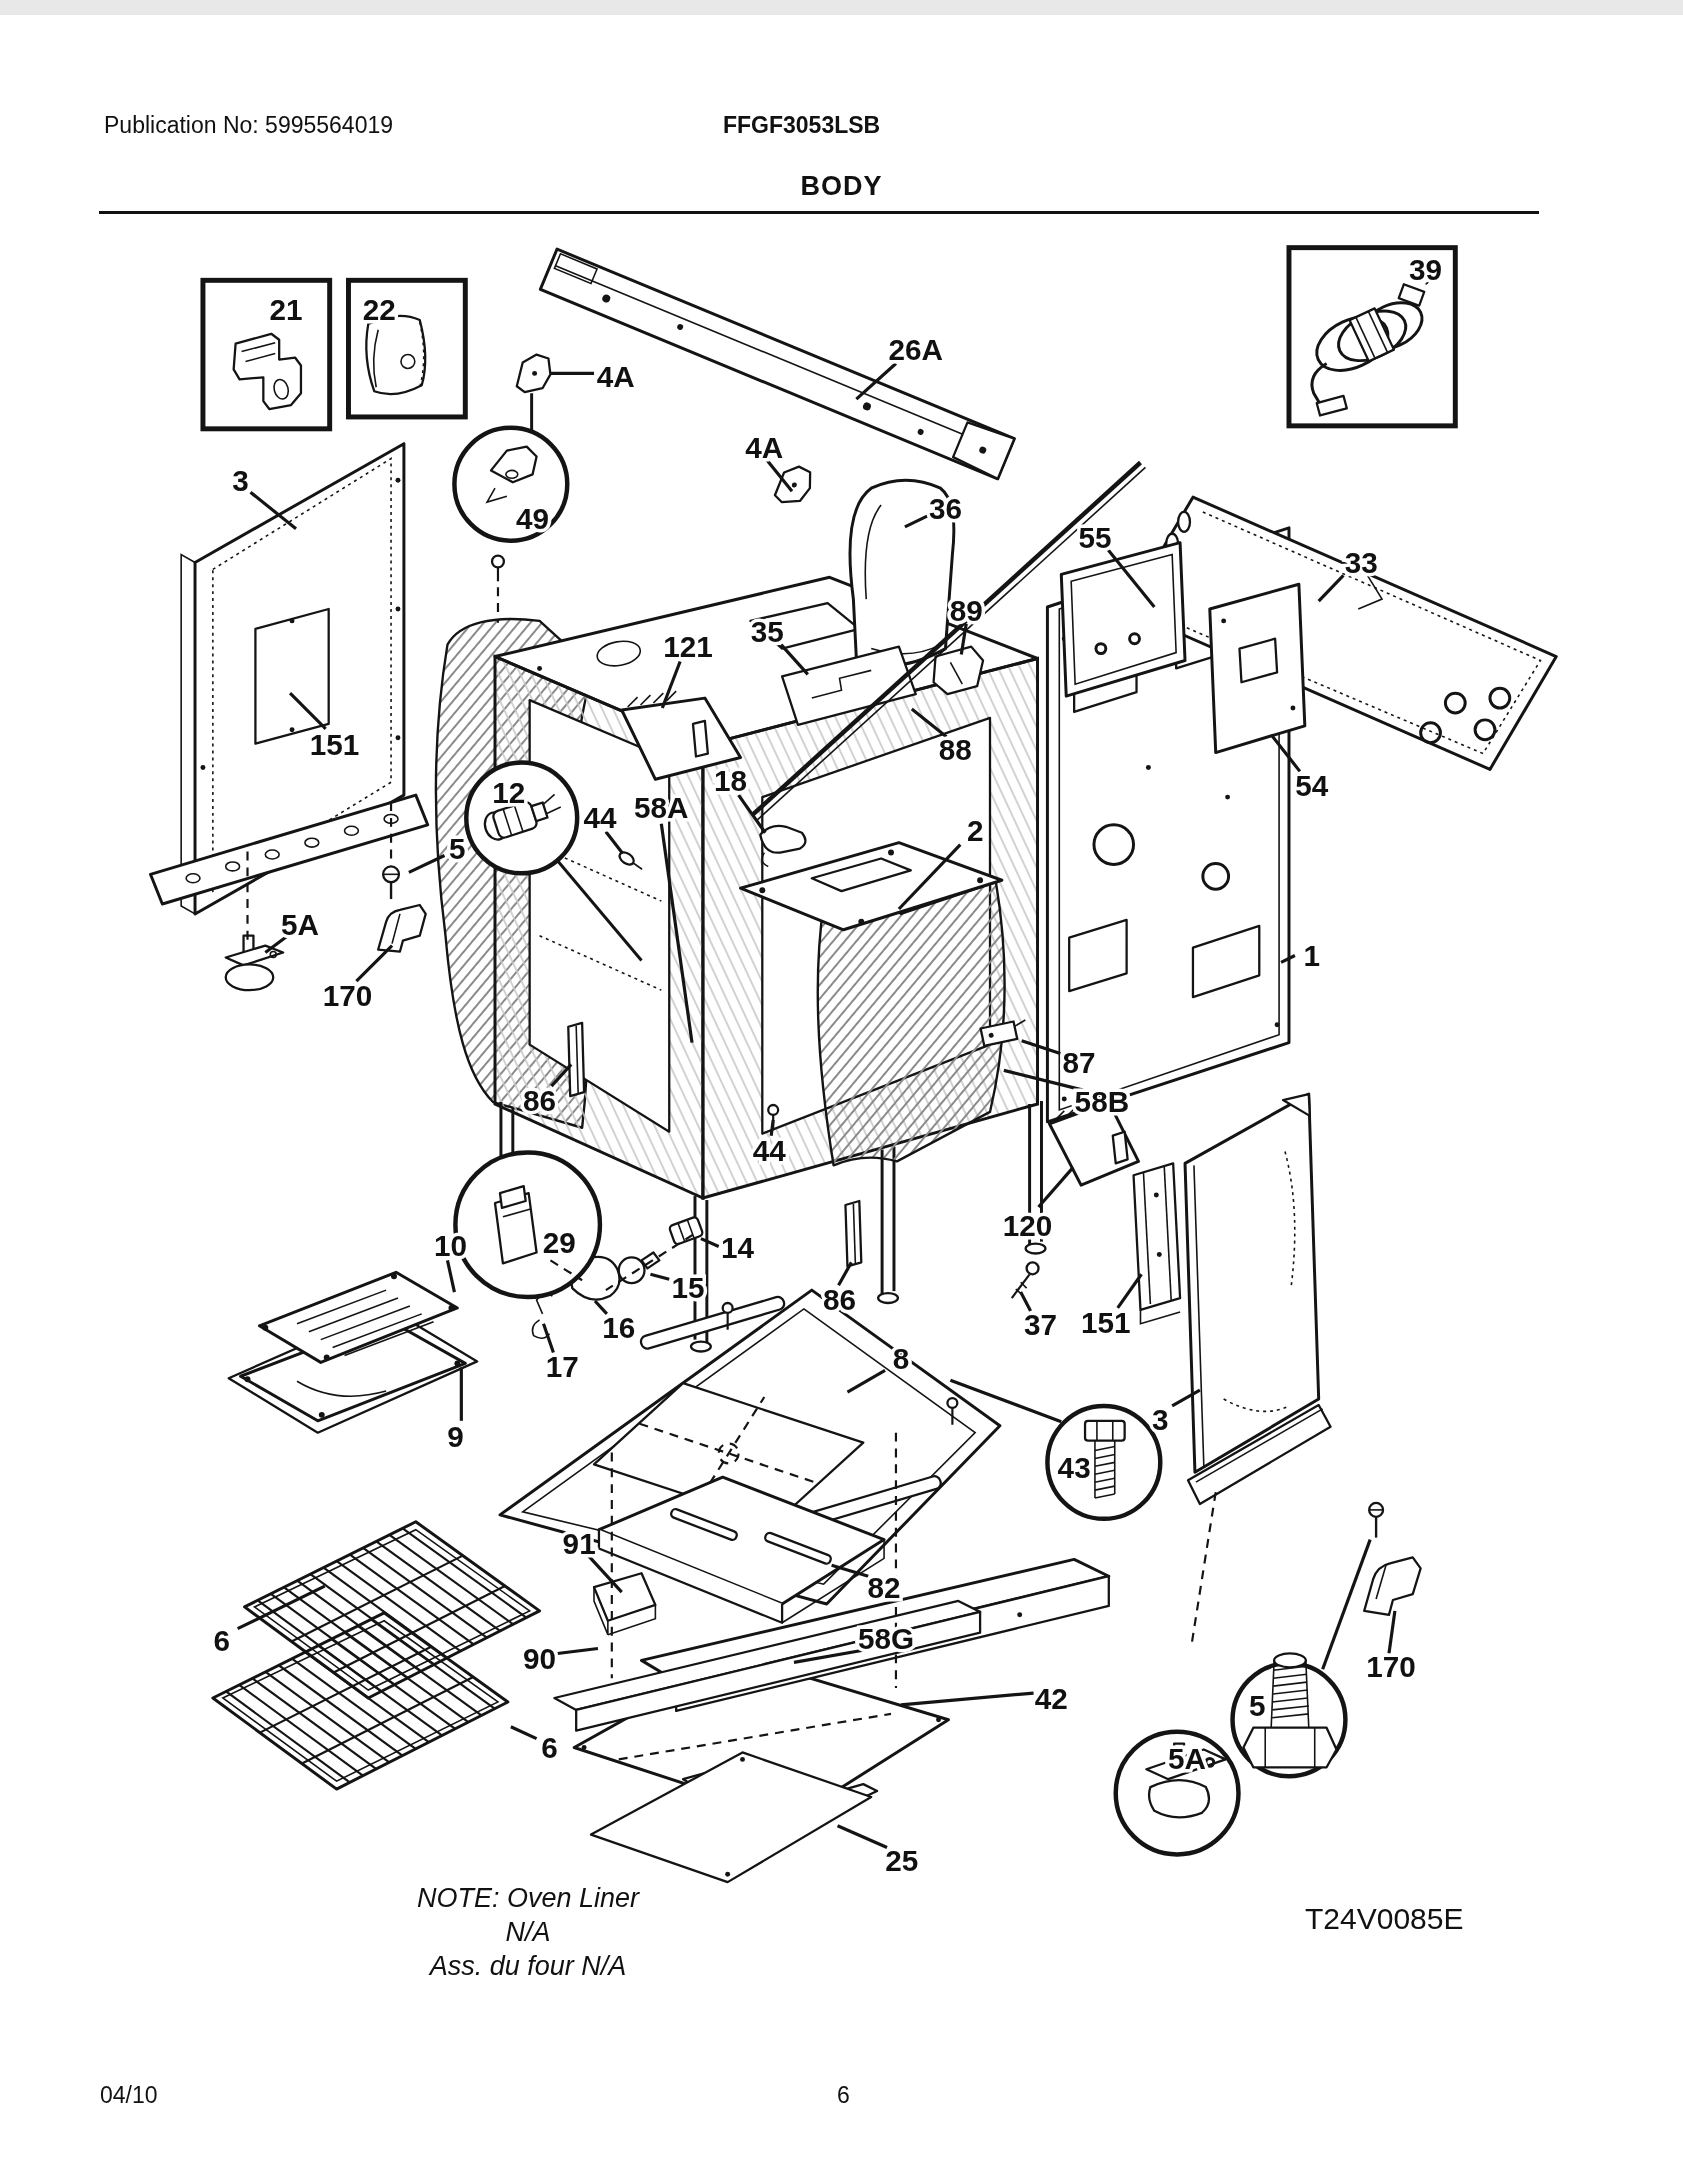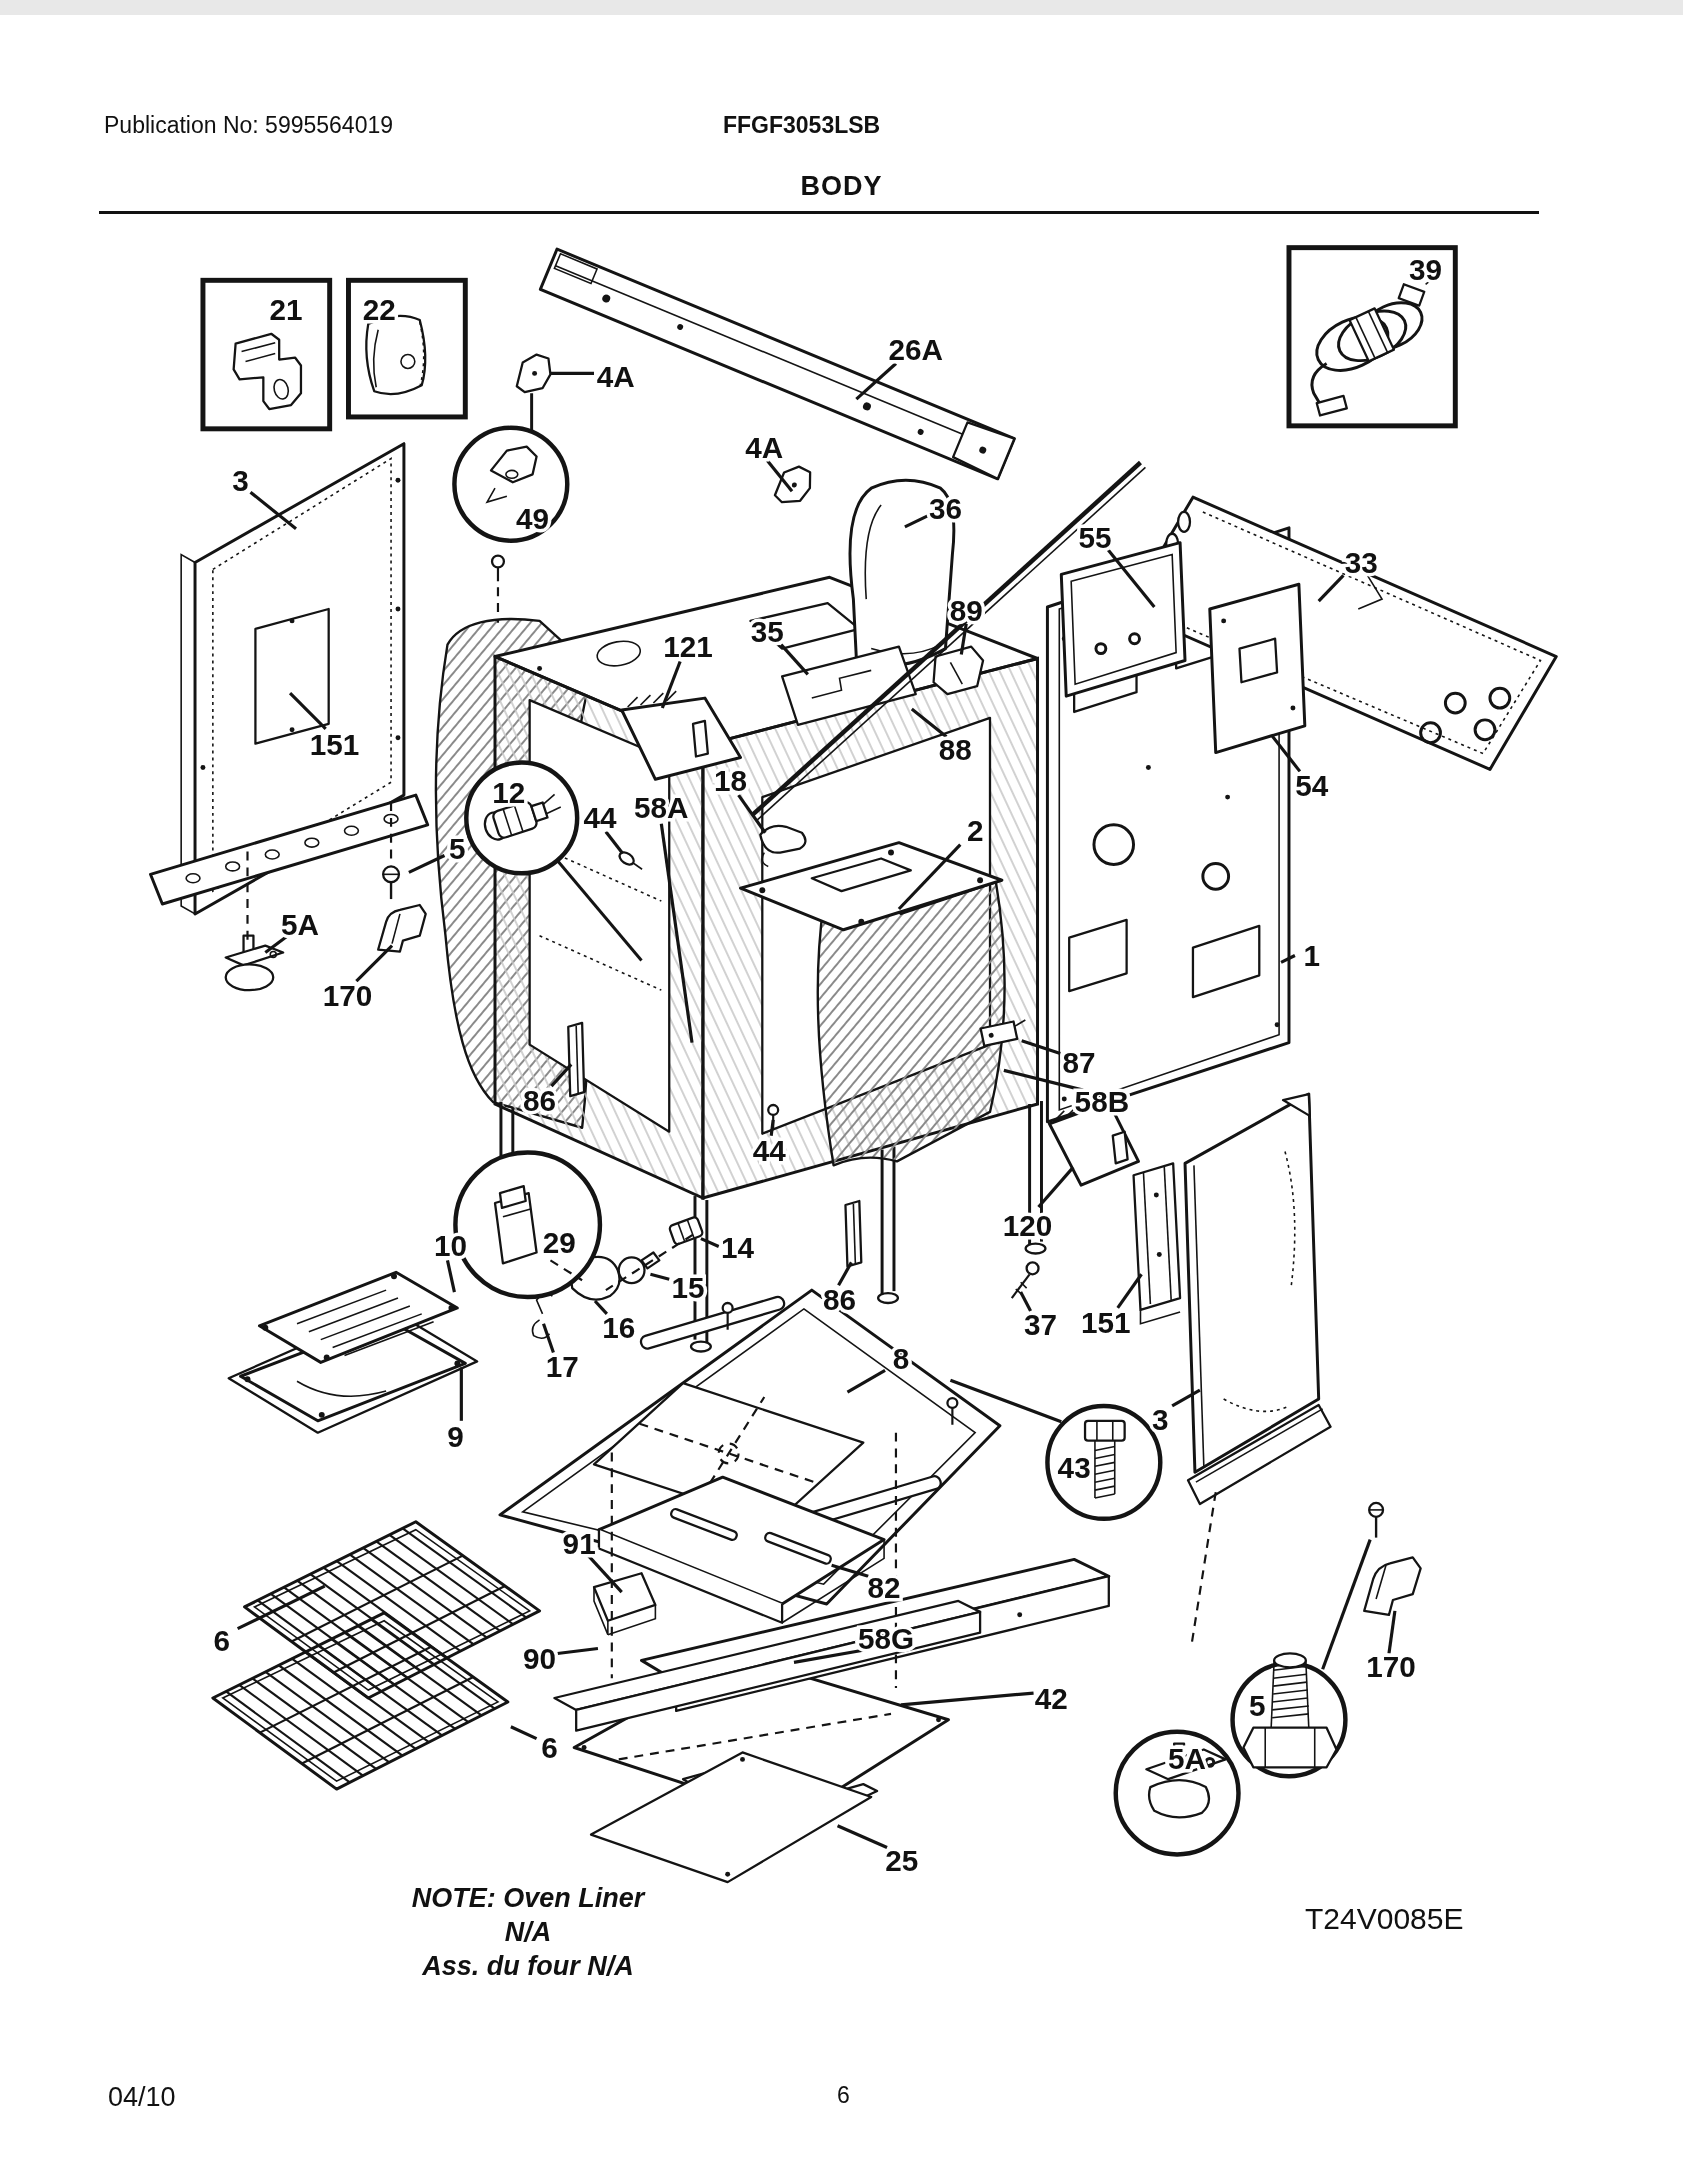--- a/index.html
+++ b/index.html
@@ -4,23 +4,23 @@
 <style>
   html,body{margin:0;padding:0;background:#e8e8e8;}
   #page{position:relative;width:1683px;height:2178px;background:#ffffff;
         font-family:"Liberation Sans",sans-serif;color:#111;overflow:hidden;margin:15px auto;}
   .hdr-left{position:absolute;left:104px;top:97px;font-size:23px;}
   .hdr-model{position:absolute;left:723px;top:97px;font-size:23px;font-weight:bold;}
   .page-title{position:absolute;left:0;top:156px;width:1683px;text-align:center;
               font-size:27px;font-weight:bold;letter-spacing:1px;}
   .rule{position:absolute;left:99px;top:196px;width:1440px;border-top:3px solid #111;}
   .note{position:absolute;left:404px;top:1867px;width:248px;text-align:center;
-        font-size:27px;font-weight:bold;font-style:italic;line-height:1.25;}
+        font-size:27px;font-weight:normal;font-style:italic;line-height:1.25;}
   .diagram-id{position:absolute;left:1305px;top:1887px;font-size:30px;font-weight:normal;}
-  .ftr-date{position:absolute;left:108px;top:2067px;font-size:27px;}
+  .ftr-date{position:absolute;left:100px;top:2067px;font-size:23px;}
   .ftr-page{position:absolute;left:837px;top:2067px;font-size:23px;}
   svg#diagram-svg{position:absolute;left:0;top:0;}
   
   .p  {fill:#fff;stroke:#141414;stroke-width:3;stroke-linejoin:round;}
   .p2 {fill:#fff;stroke:#141414;stroke-width:2.3;stroke-linejoin:round;}
   .t  {fill:none;stroke:#141414;stroke-width:1.6;}
   .nf {fill:none;stroke:#141414;stroke-width:3;stroke-linejoin:round;}
   .d  {fill:none;stroke:#141414;stroke-width:2.2;stroke-dasharray:9 7;}
   .dthin{fill:none;stroke:#141414;stroke-width:1.6;stroke-dasharray:3 4;}
   .dot{fill:#141414;stroke:none;}

